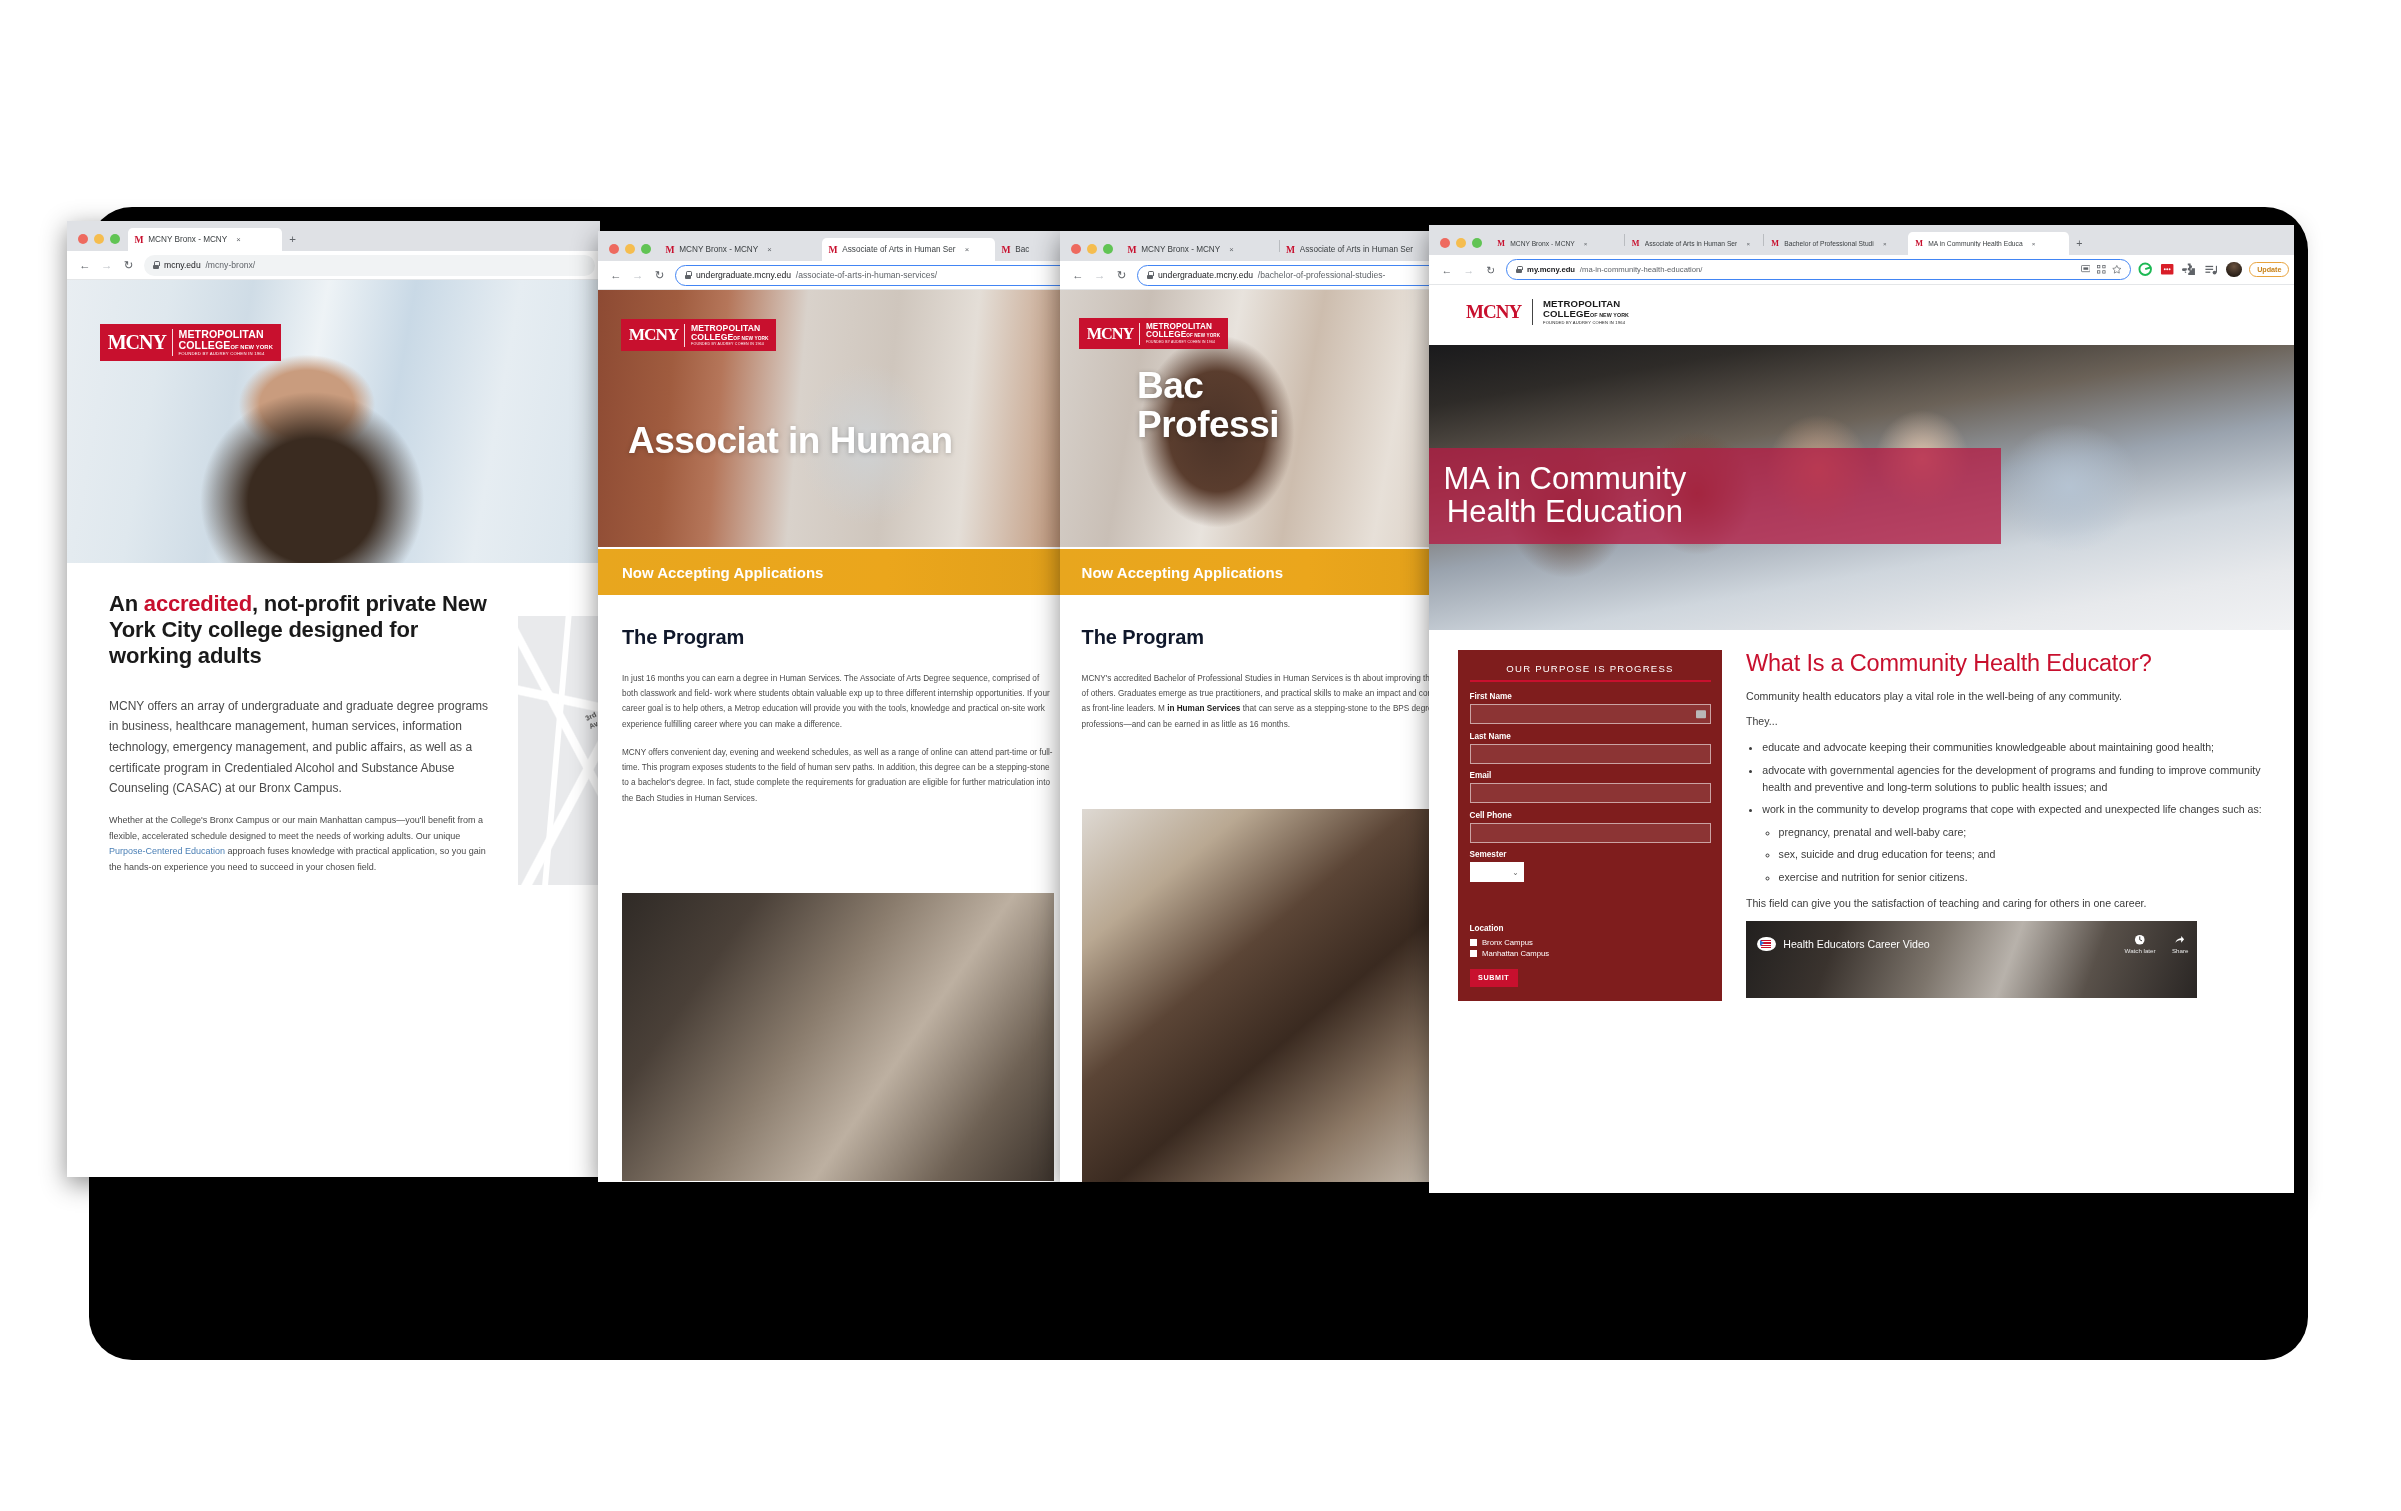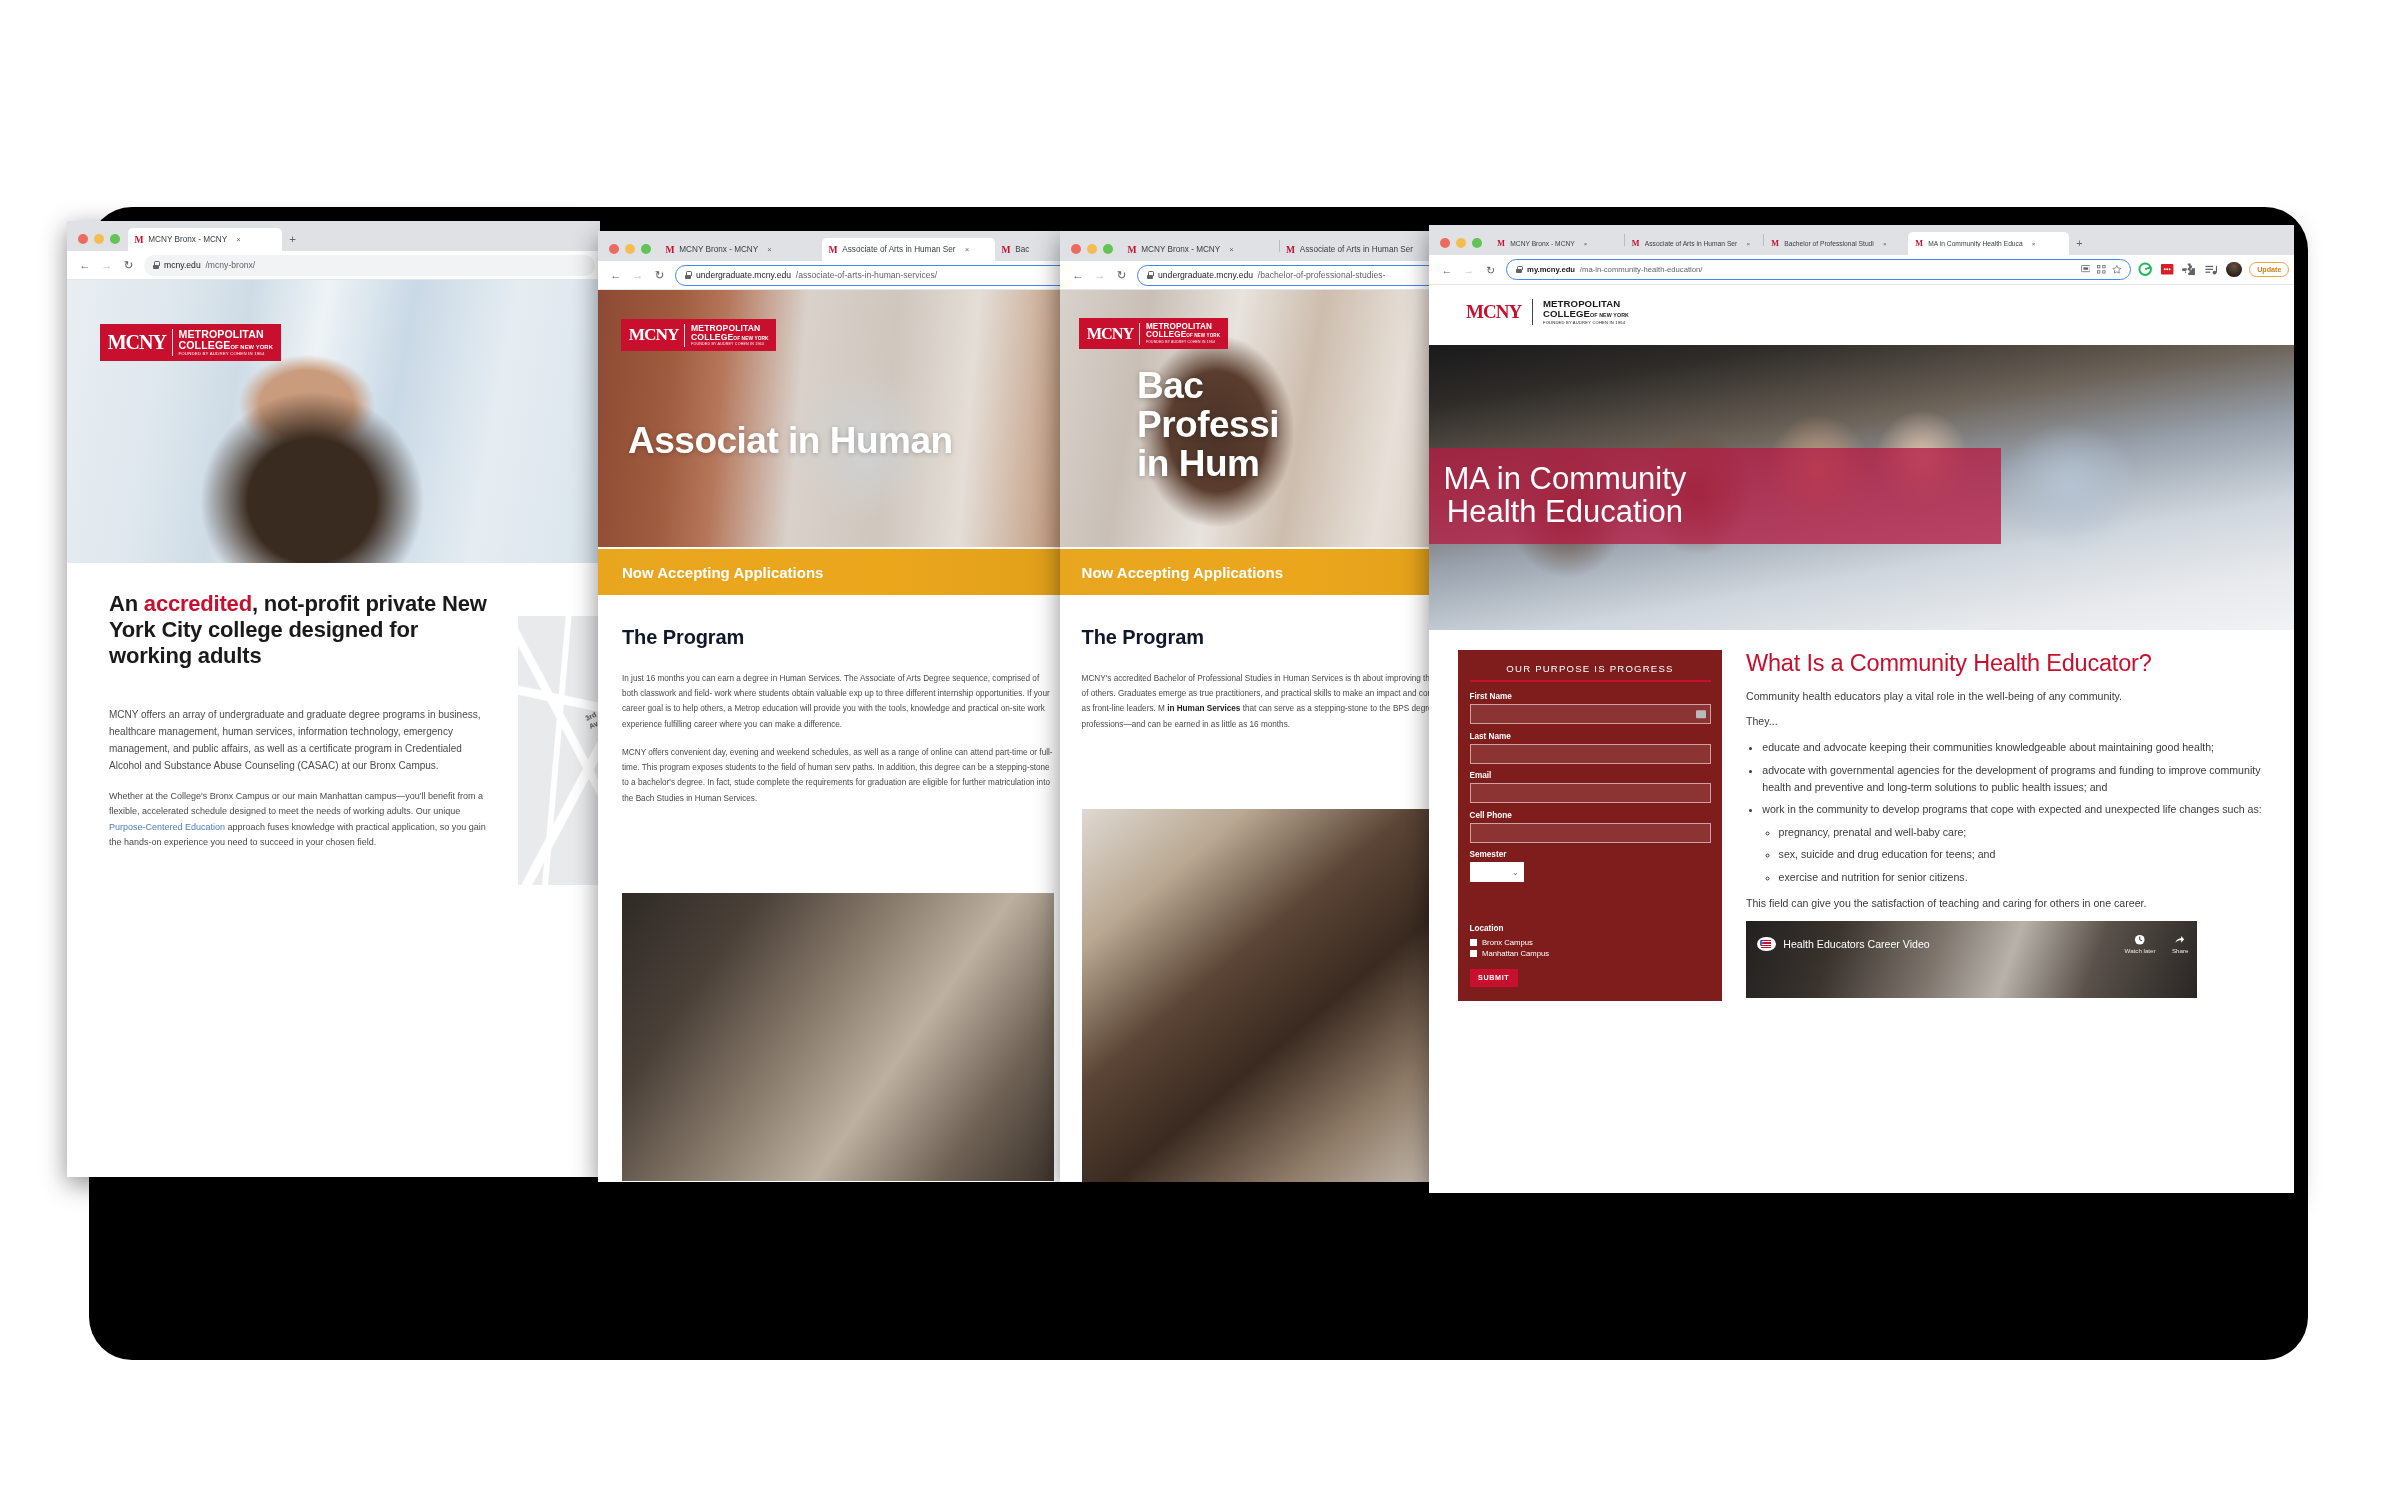--- a/index.html
+++ b/index.html
@@ -300,21 +300,21 @@
             <span>COLLEGE</span><span style="font-size:5.8px;">OF NEW YORK</span>
           </div>
           <div class="lw3" style="font-size:4.3px; margin-top:1.4px;">FOUNDED BY AUDREY COHEN IN 1964</div>
         </span>
       </div>
 
       <div style="position:absolute; left:42px; top:311px; width:384px;">
         <h1 class="sitetitle" style="font-size:22px;">
           <span>An </span><span class="accent">accredited</span><span>, not-profit private New York City college designed for working adults</span>
         </h1>
-        <p class="bodytext" style="font-size:10px; line-height:1.72; margin-top:37px;">MCNY offers an array of undergraduate and graduate degree programs in business, healthcare management, human services, information technology, emergency management, and public affairs, as well as a certificate program in Credentialed Alcohol and Substance Abuse Counseling (CASAC) at our Bronx Campus.</p>
+        <p class="bodytext" style="font-size:12px; line-height:1.72; margin-top:27px;">MCNY offers an array of undergraduate and graduate degree programs in business, healthcare management, human services, information technology, emergency management, and public affairs, as well as a certificate program in Credentialed Alcohol and Substance Abuse Counseling (CASAC) at our Bronx Campus.</p>
         <p class="bodytext" style="font-size:9px; line-height:1.72; margin-top:14.4px;">
           <span>Whether at the College's Bronx Campus or our main Manhattan campus—you'll benefit from a flexible, accelerated schedule designed to meet the needs of working adults. Our unique </span><a class="inline" href="#">Purpose-Centered Education</a><span> approach fuses knowledge with practical application, so you gain the hands-on experience you need to succeed in your chosen field.</span>
         </p>
       </div>
 
       <div class="photo mapimg" style="left:451px; top:336px; width:173px; height:269px;"></div>
 
       <div style="position:absolute; left:520px; top:431px; font-size:7.2px; font-weight:700; color:#555; transform:rotate(-25deg);">3rd Ave</div>
 
     </div>
@@ -420,21 +420,20 @@
         <span class="logo-div"></span>
         <span class="logo-words">
           <div class="lw1" style="font-size:8.2px;">METROPOLITAN</div>
           <div class="lw2" style="font-size:8.2px;">COLLEGE<span style="font-size:4.6px;">OF NEW YORK</span></div>
           <div class="lw3" style="font-size:3.4px; margin-top:1.4px;">FOUNDED BY AUDREY COHEN IN 1964</div>
         </span>
       </div>
       <div class="hero-white-title" style="left:77px; top:77px; width:394px; font-size:37px;">
         <div>Bac</div>
         <div>Professi</div>
-        <div>in Hum</div>
       </div>
 
       <div class="yellow-band" style="position:absolute; left:0; top:259px; width:413px; height:46px; padding-left:21.6px; font-size:15px;">
         <span>Now Accepting Applications</span>
       </div>
 
       <div style="position:absolute; left:21.6px; top:336px; width:379px;">
         <h2 class="progtitle" style="font-size:20px;">The Program</h2>
         <p class="bodytext" style="font-size:8.2px; line-height:1.85; margin-top:22px;">
           <span>MCNY's accredited Bachelor of Professional Studies in Human Services is th about improving the lives of others. Graduates emerge as true practitioners, and practical skills to make an impact and contribute as front-line leaders. M</span>

